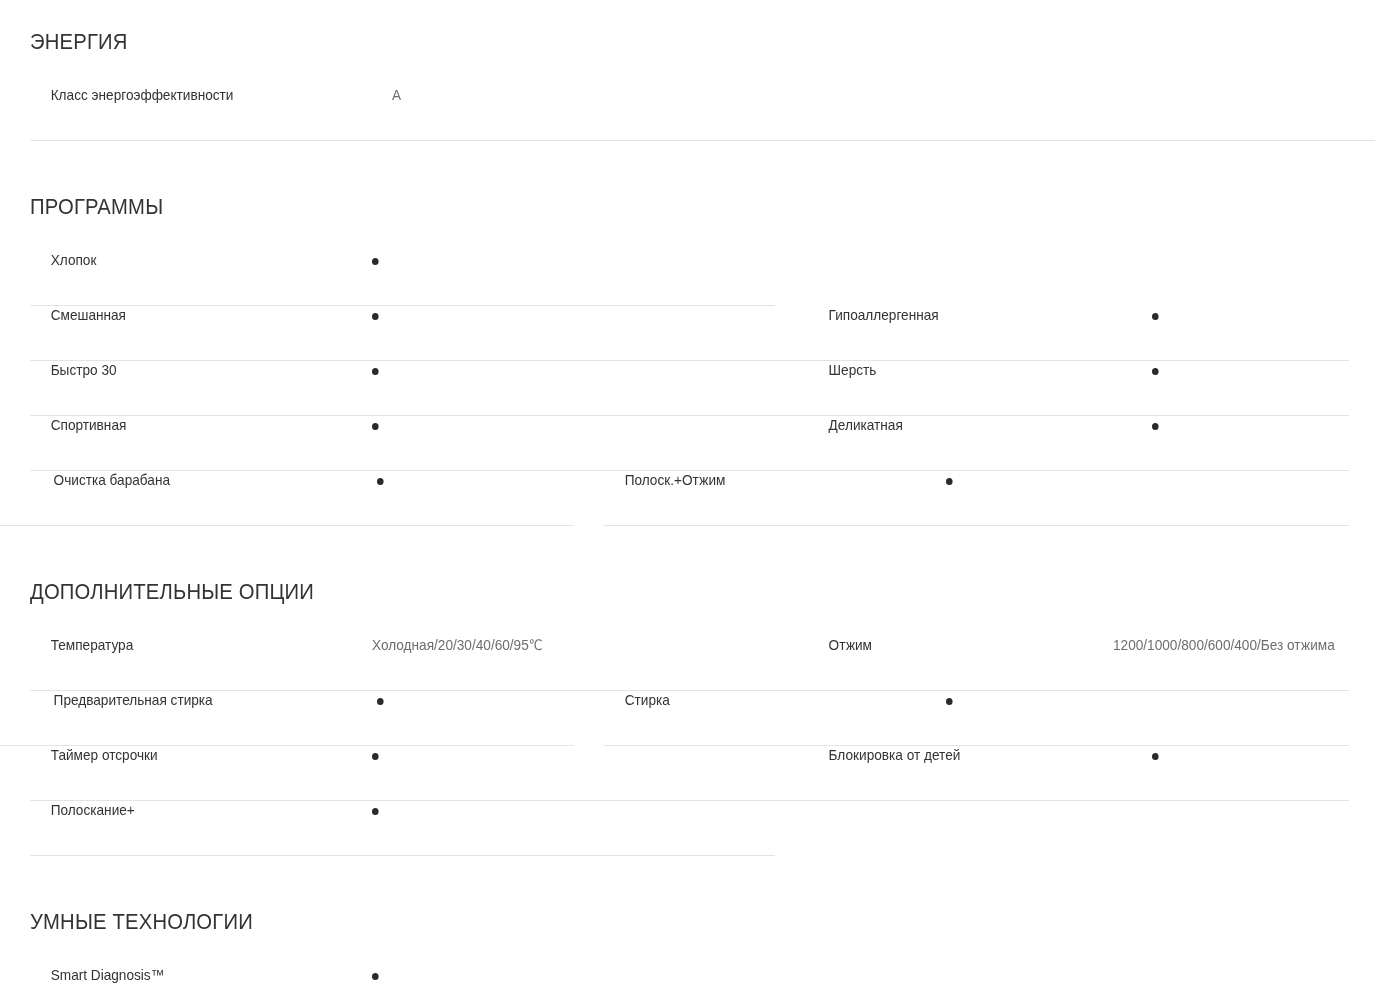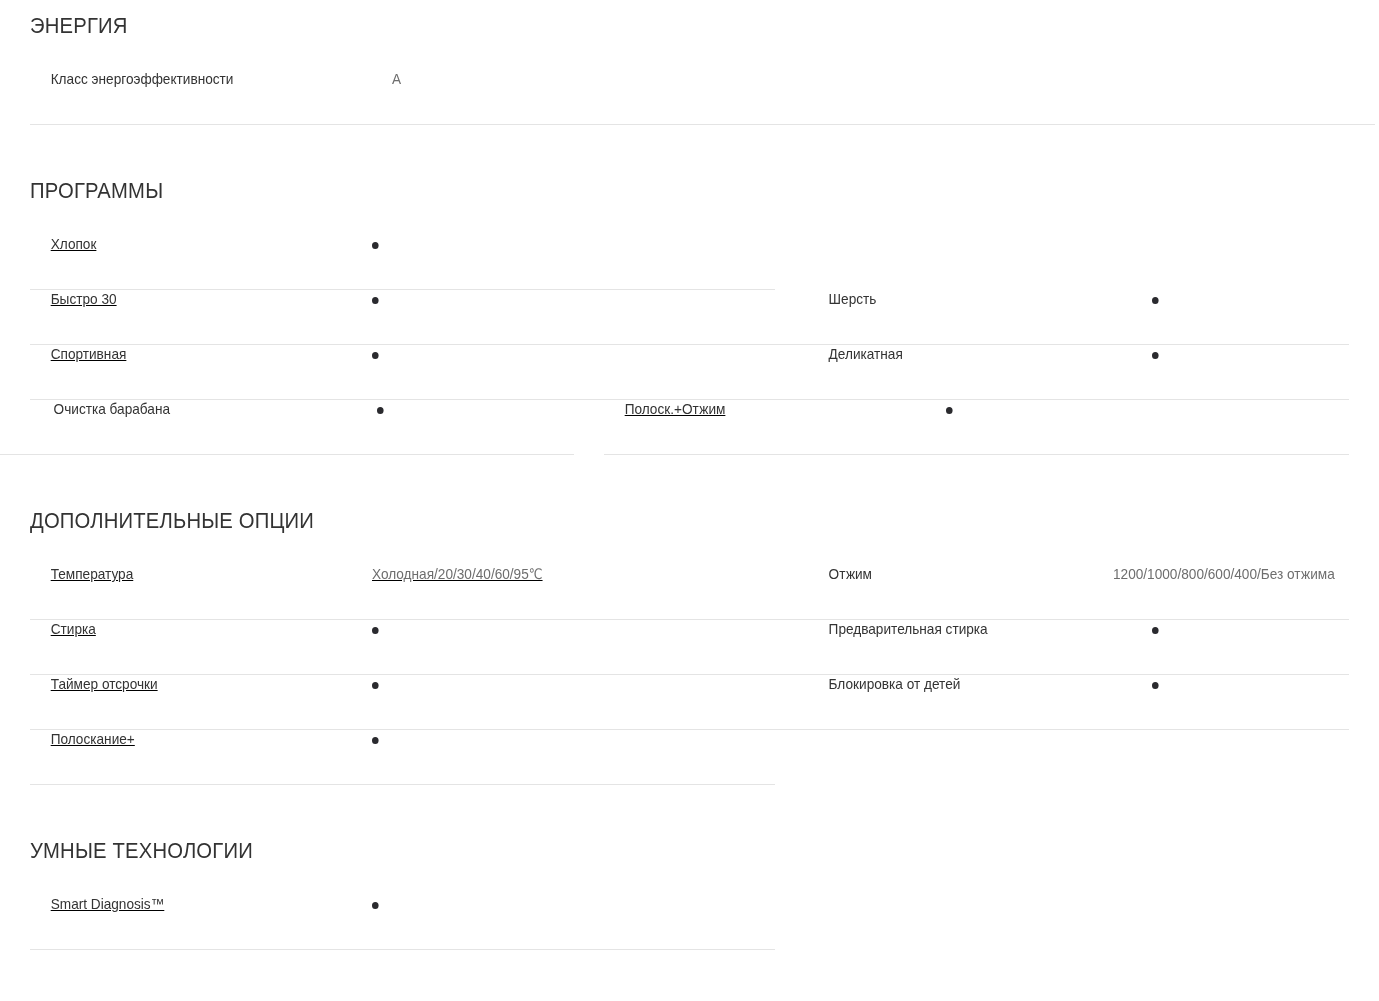--- a/index.html
+++ b/index.html
@@ -20,21 +20,21 @@
     position: relative;
     width: 1379px;
     box-sizing: border-box;
     padding: 0;
   }
 
   
   .section {
     box-sizing: border-box;
   }
-  .section-energy   { padding-top: 12px; }
+  .section-energy   { padding-top: 28px; }
   .section-programs { padding-top: 52px; }
   .section-options  { padding-top: 52px; }
   .section-smart    { padding-top: 52px; }
 
   .section-title {
     margin: 0 0 30px 30px;
     font-size: 22px;
     line-height: 28px;
     font-weight: 400;
     letter-spacing: 0.2px;
@@ -66,21 +66,20 @@
     border-bottom: 1px solid #e4e4e4;
   }
   .cell.is-empty {
     border-bottom: 1px solid transparent;
   }
   
   .cell-left {
     width: 745px;
     margin-left: 30px;
     padding-left: 0;
-    text-decoration: underline;
   }
   
   .cell-right {
     width: 574px;
     margin-left: 0;
   }
   
   .cell-full {
     width: 1345px;
     margin-left: 30px;
@@ -140,20 +139,30 @@
       <h2 class="section-title">ПРОГРАММЫ</h2>
       <ul class="rows">
         <li class="row">
           <div class="cell cell-left">
             <span class="lbl">Хлопок</span>
             <span class="val val-dot"><span class="dot"></span></span>
           </div>
         </li>
         <li class="row">
           <div class="cell cell-left">
+            <span class="lbl">Смешанная</span>
+            <span class="val val-dot"><span class="dot"></span></span>
+          </div>
+          <div class="cell cell-right">
+            <span class="lbl">Гипоаллергенная</span>
+            <span class="val val-dot"><span class="dot"></span></span>
+          </div>
+        </li>
+        <li class="row">
+          <div class="cell cell-left">
             <span class="lbl">Быстро 30</span>
             <span class="val val-dot"><span class="dot"></span></span>
           </div>
           <div class="cell cell-right">
             <span class="lbl">Шерсть</span>
             <span class="val val-dot"><span class="dot"></span></span>
           </div>
         </li>
         <li class="row">
           <div class="cell cell-left">
@@ -184,26 +193,26 @@
           <div class="cell cell-left">
             <span class="lbl">Температура</span>
             <span class="val">Холодная/20/30/40/60/95℃</span>
           </div>
           <div class="cell cell-right">
             <span class="lbl">Отжим</span>
             <span class="val">1200/1000/800/600/400/Без отжима</span>
           </div>
         </li>
         <li class="row">
+          <div class="cell cell-right">
+            <span class="lbl">Предварительная стирка</span>
+            <span class="val val-dot"><span class="dot"></span></span>
+          </div>
           <div class="cell cell-left">
             <span class="lbl">Стирка</span>
-            <span class="val val-dot"><span class="dot"></span></span>
-          </div>
-          <div class="cell cell-right">
-            <span class="lbl">Предварительная стирка</span>
             <span class="val val-dot"><span class="dot"></span></span>
           </div>
         </li>
         <li class="row">
           <div class="cell cell-left">
             <span class="lbl">Таймер отсрочки</span>
             <span class="val val-dot"><span class="dot"></span></span>
           </div>
           <div class="cell cell-right">
             <span class="lbl">Блокировка от детей</span>

